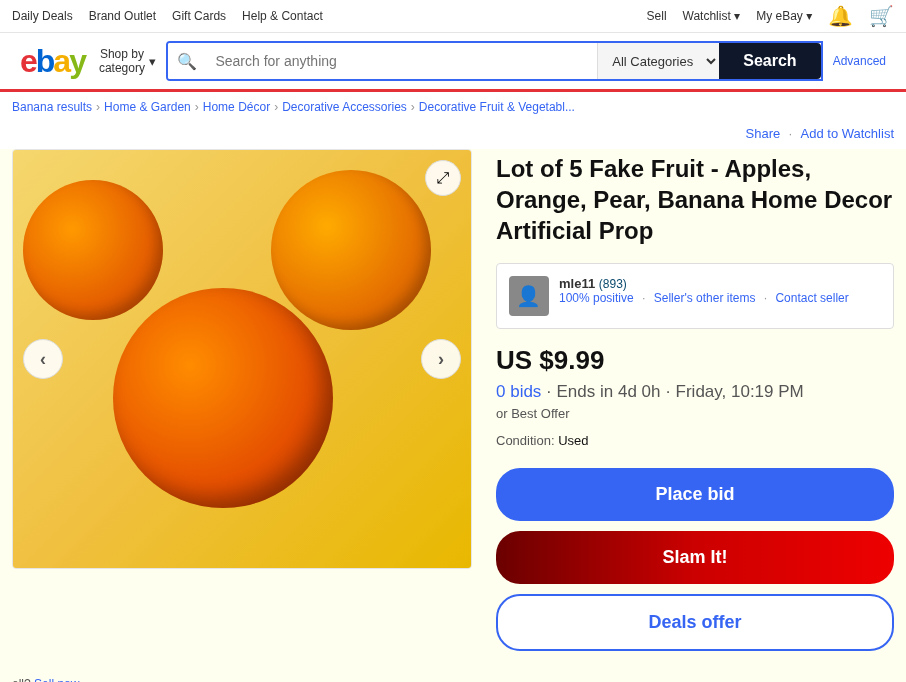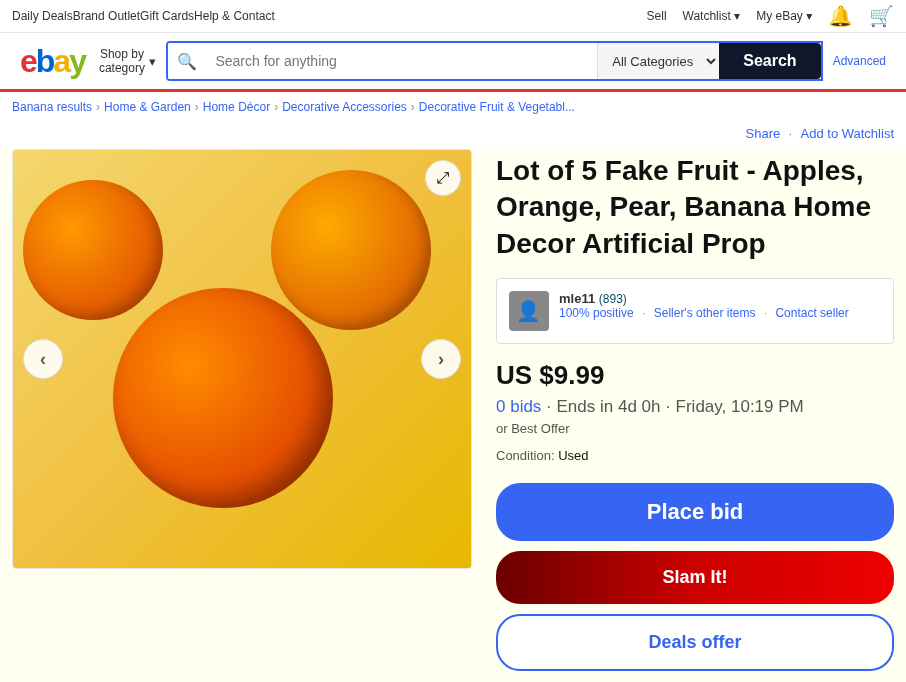--- a/index.html
+++ b/index.html
@@ -8,21 +8,21 @@
     
     .top-nav {
       background: #fff;
       border-bottom: 1px solid #e5e5e5;
       padding: 4px 12px;
       display: flex;
       align-items: center;
       justify-content: space-between;
       font-size: 12px;
     }
-    .top-nav-left { display: flex; }
+    .top-nav-left { display: flex; gap: 16px; }
     .top-nav-right { display: flex; gap: 16px; align-items: center; }
     .top-nav a { text-decoration: none; color: #333; }
 
     
     .main-header {
       background: #fff;
       padding: 8px 20px;
       display: flex;
       align-items: center;
       gap: 10px;
@@ -211,21 +211,21 @@
     }
     .nav-btn-prev { left: 10px; }
     .nav-btn-next { right: 10px; }
 
     
     .product-details {
       flex: 1;
       padding-top: 4px;
     }
     .product-title {
-      font-size: 28px;
+      font-size: 24px;
       font-weight: bold;
       color: #111;
       line-height: 1.3;
       margin-bottom: 16px;
     }
 
     
     .seller-box {
       border: 1px solid #ddd;
       border-radius: 4px;
@@ -273,21 +273,21 @@
       margin-bottom: 20px;
     }
     .condition-val { font-weight: normal; color: #111; }
 
     
     .btn-place-bid {
       width: 100%;
       padding: 16px;
       background: #3665f3;
       color: #fff;
-      font-size: 22px;
+      font-size: 18px;
       font-weight: bold;
       border: none;
       border-radius: 24px;
       cursor: pointer;
       margin-bottom: 10px;
       display: block;
     }
     .btn-slam-it {
       width: 100%;
       padding: 16px;

